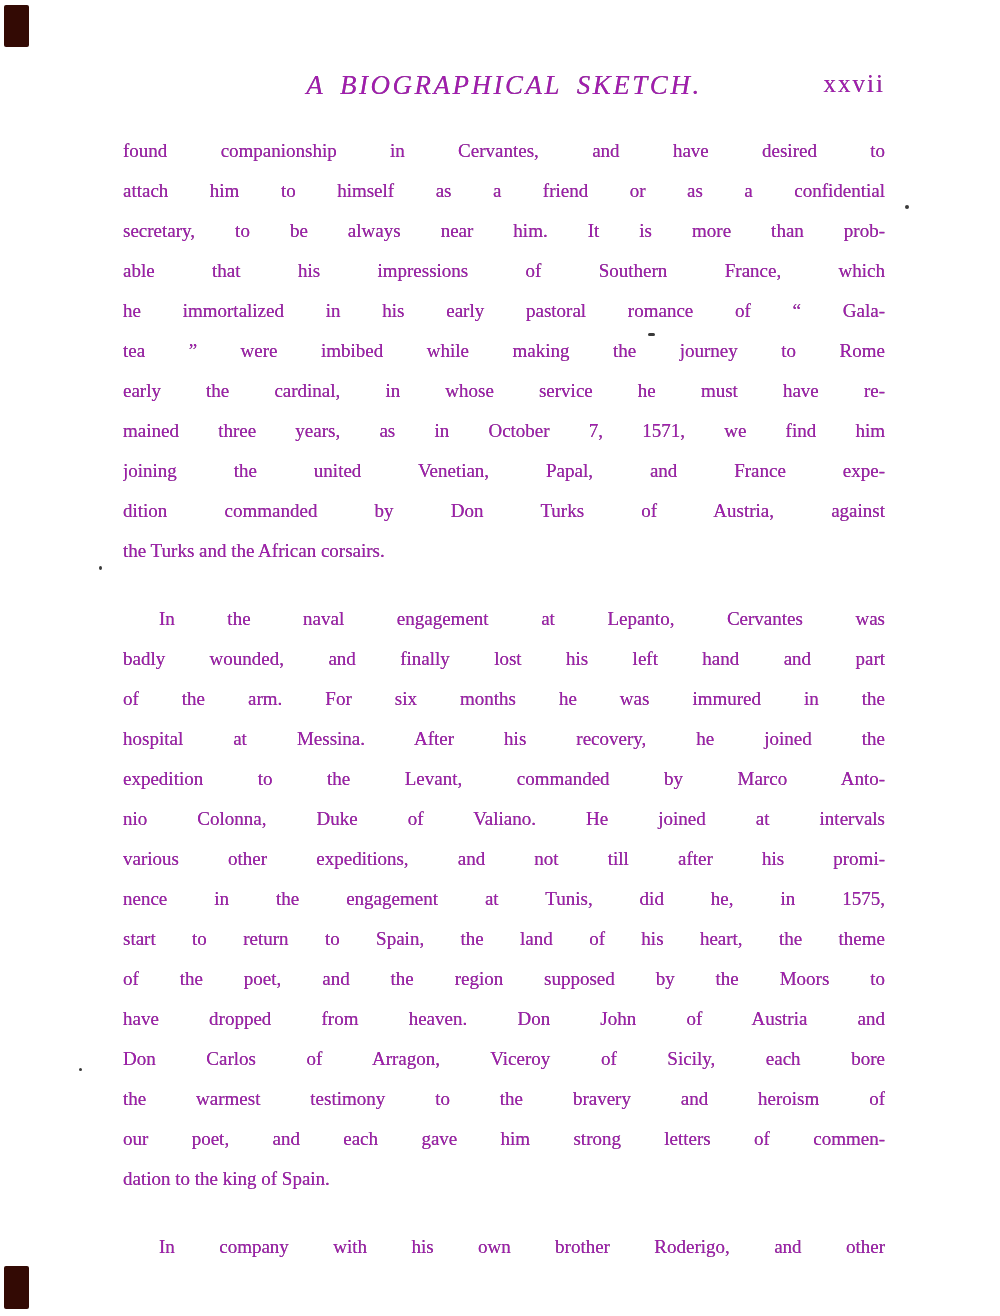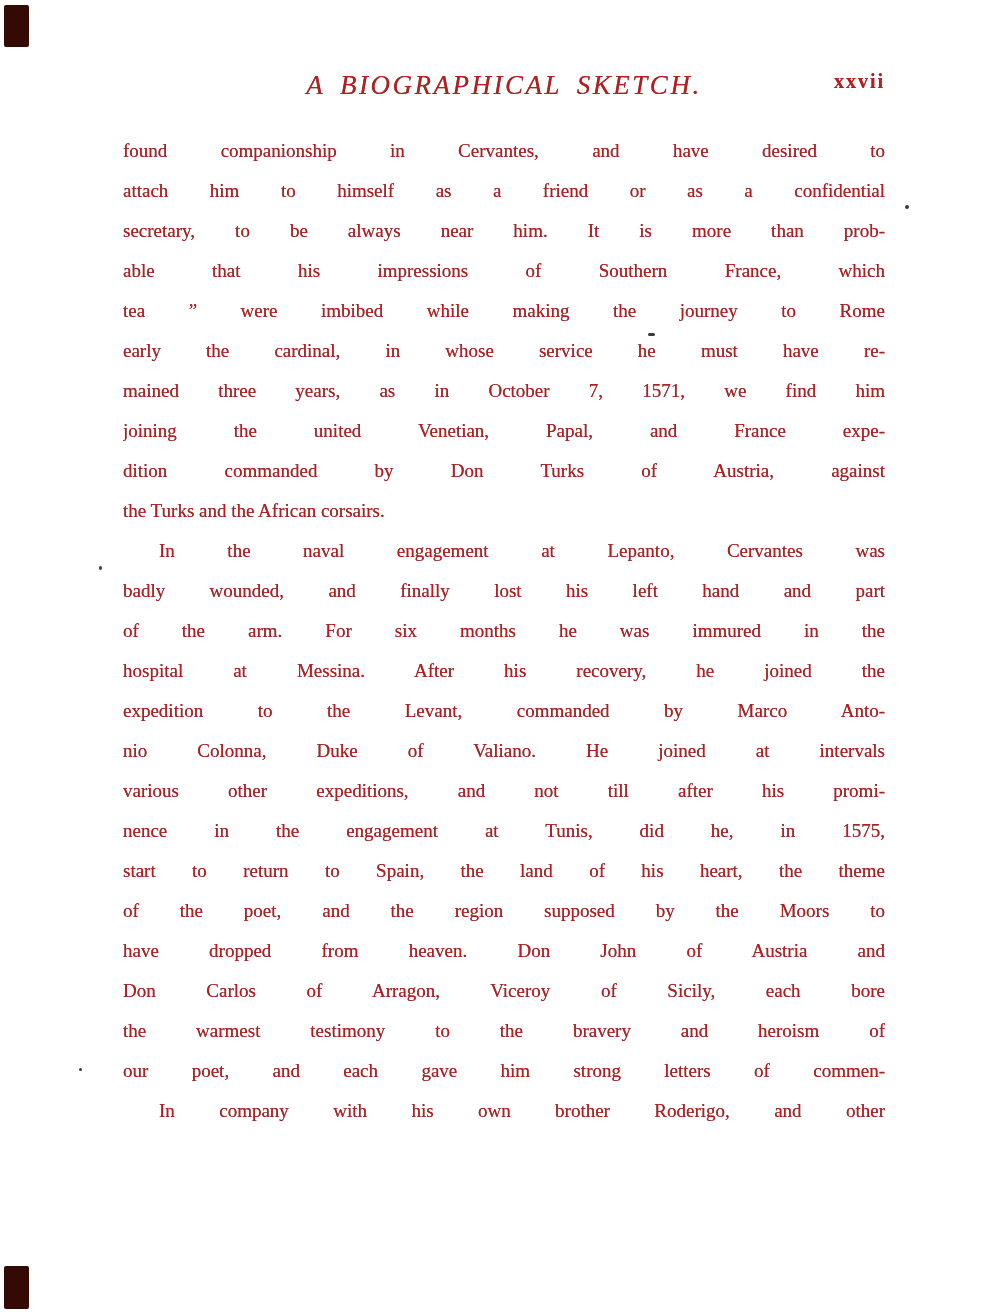--- a/index.html
+++ b/index.html
@@ -31,22 +31,22 @@
     font-size: 27px;
     letter-spacing: 2.5px;
     word-spacing: 6px;
     white-space: nowrap;
     text-shadow: 0 0 0.5px rgba(0,0,0,0.55);
   }
   .folio {
     position: absolute;
     right: 0;
     top: 0;
-    font-size: 20px;
-    font-weight: bold;
+    font-size: 25px;
+    font-weight: normal;
     letter-spacing: 2px;
     text-shadow: 0 0 0.4px rgba(0,0,0,0.5);
   }
   
   .body-text {
     position: absolute;
     top: 131px;
     left: 123px;
     width: 762px;
     font-size: 19px;
@@ -55,20 +55,21 @@
   }
   .line {
     height: 40px;
     text-align: justify;
     text-align-last: justify;
     overflow: hidden;
   }
   .line.indent {
     box-sizing: border-box;
     padding-left: 36px;
+    margin-top: 28px;
   }
   .line.para-end {
     text-align-last: left;
   }
   
   .scan-mark {
     position: absolute;
     border-radius: 2px;
   }
   .scan-mark.top-left    { left: 4px; top: 5px;    width: 25px; height: 42px; }
@@ -79,55 +80,57 @@
     border-radius: 50%;
   }
   .speck.s1 { left: 905px; top: 205px;  width: 4px; height: 4px; }
   .speck.s2 { left: 648px; top: 333px;  width: 7px; height: 3px; border-radius: 2px; }
   .speck.s3 { left: 99px;  top: 566px;  width: 3px; height: 4px; }
   .speck.s4 { left: 79px;  top: 1068px; width: 3px; height: 3px; }
 </style>
 </head>
 <body>
 
-<div class="page" style="color: #b91c1c; background: rgb(255, 255, 255);">
+<div class="page" style="color: #a21caf; background: rgb(255, 255, 255);">
 
   <div class="scan-mark top-left" style="background: rgb(51, 10, 4);"></div>
   <div class="scan-mark bottom-left" style="background: rgb(51, 10, 4);"></div>
 
   <div class="running-head">
     <span class="head-title">A BIOGRAPHICAL SKETCH.</span>
     <span class="folio">xxvii</span>
   </div>
 
   <div class="body-text">
     <div class="line">found companionship in Cervantes, and have desired to</div>
     <div class="line">attach him to himself as a friend or as a confidential</div>
     <div class="line">secretary, to be always near him.  It is more than prob-</div>
     <div class="line">able that his impressions of Southern France, which</div>
+    <div class="line">he immortalized in his early pastoral romance of “ Gala-</div>
     <div class="line">tea ” were imbibed while making the journey to Rome</div>
     <div class="line">early the cardinal, in whose service he must have re-</div>
     <div class="line">mained three years, as in October 7, 1571, we find him</div>
     <div class="line">joining the united Venetian, Papal, and France expe-</div>
     <div class="line">dition commanded by Don Turks of Austria, against</div>
     <div class="line para-end">the Turks and the African corsairs.</div>
     <div class="line indent">In the naval engagement at Lepanto, Cervantes was</div>
     <div class="line">badly wounded, and finally lost his left hand and part</div>
     <div class="line">of the arm.  For six months he was immured in the</div>
     <div class="line">hospital at Messina.  After his recovery, he joined the</div>
     <div class="line">expedition to the Levant, commanded by Marco Anto-</div>
     <div class="line">nio Colonna, Duke of Valiano.  He joined at intervals</div>
     <div class="line">various other expeditions, and not till after his promi-</div>
     <div class="line">nence in the engagement at Tunis, did he, in 1575,</div>
     <div class="line">start to return to Spain, the land of his heart, the theme</div>
     <div class="line">of the poet, and the region supposed by the Moors to</div>
     <div class="line">have dropped from heaven.  Don John of Austria and</div>
     <div class="line">Don Carlos of Arragon, Viceroy of Sicily, each bore</div>
     <div class="line">the warmest testimony to the bravery and heroism of</div>
     <div class="line">our poet, and each gave him strong letters of commen-</div>
+    <div class="line para-end">dation to the king of Spain.</div>
     <div class="line indent">In company with his own brother Roderigo, and other</div>
   </div>
 
   <div class="speck s1"></div>
   <div class="speck s2"></div>
   <div class="speck s3"></div>
   <div class="speck s4"></div>
 
 </div>
 

